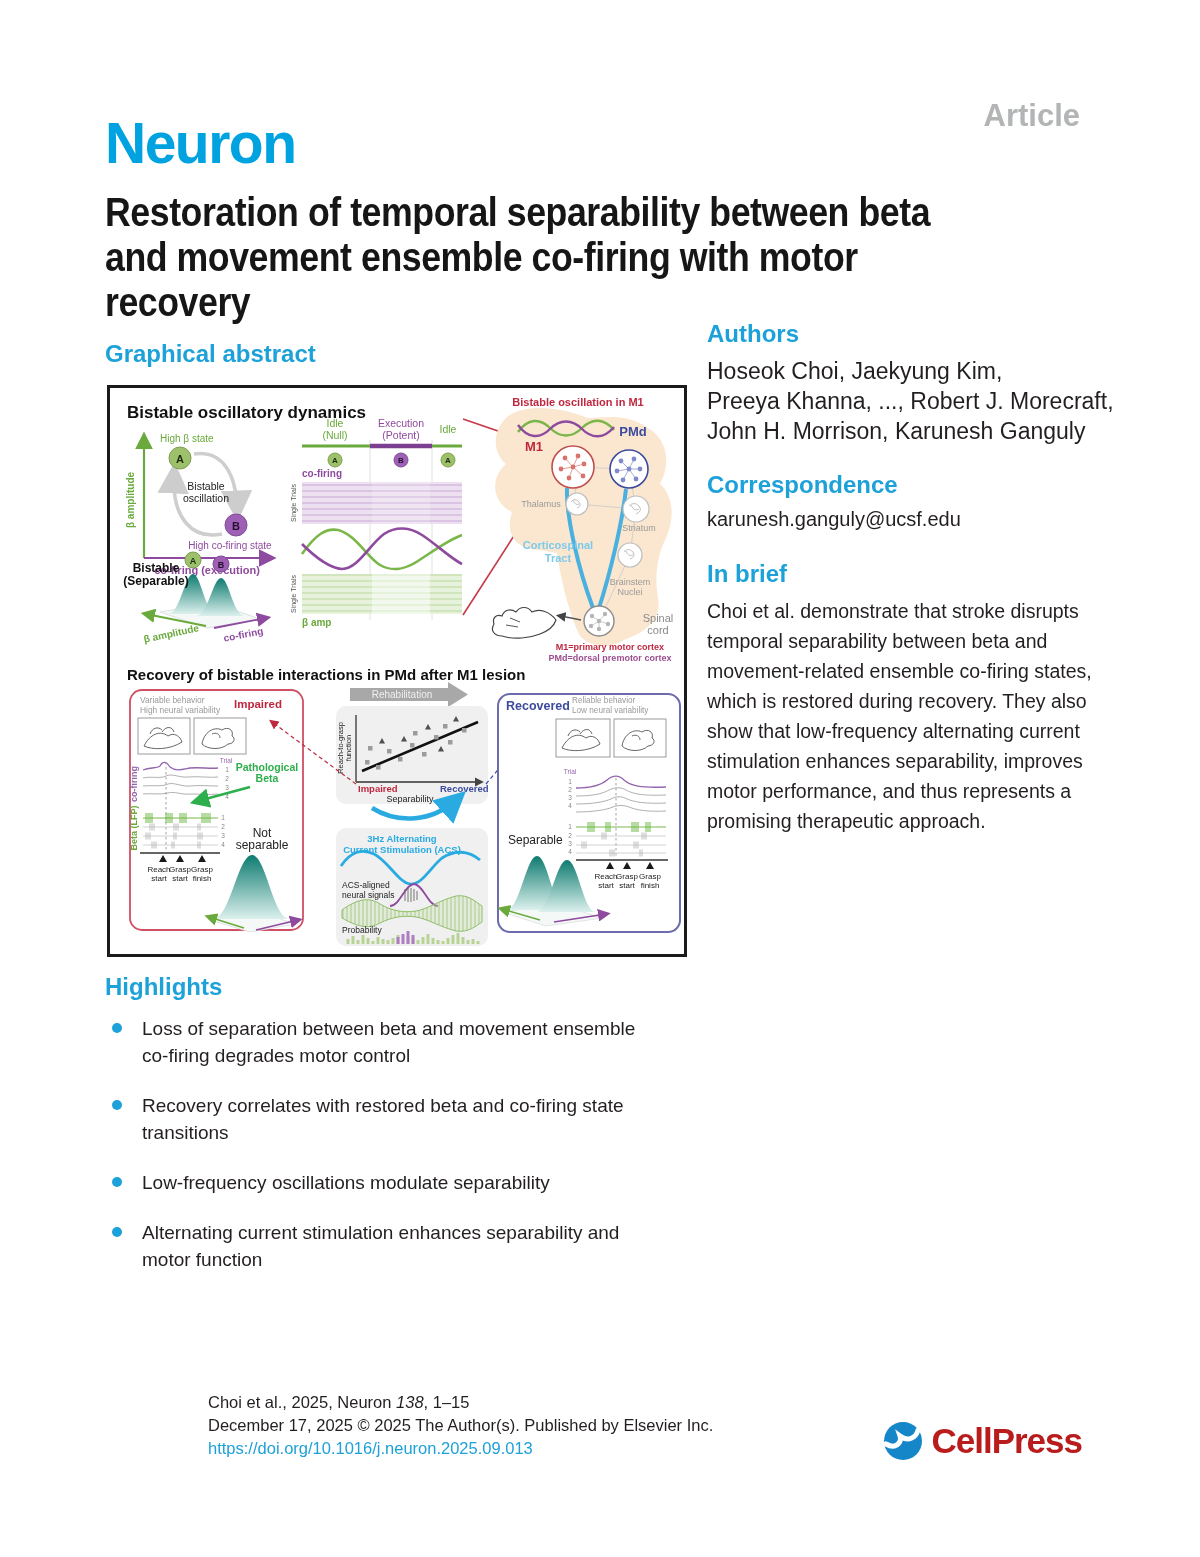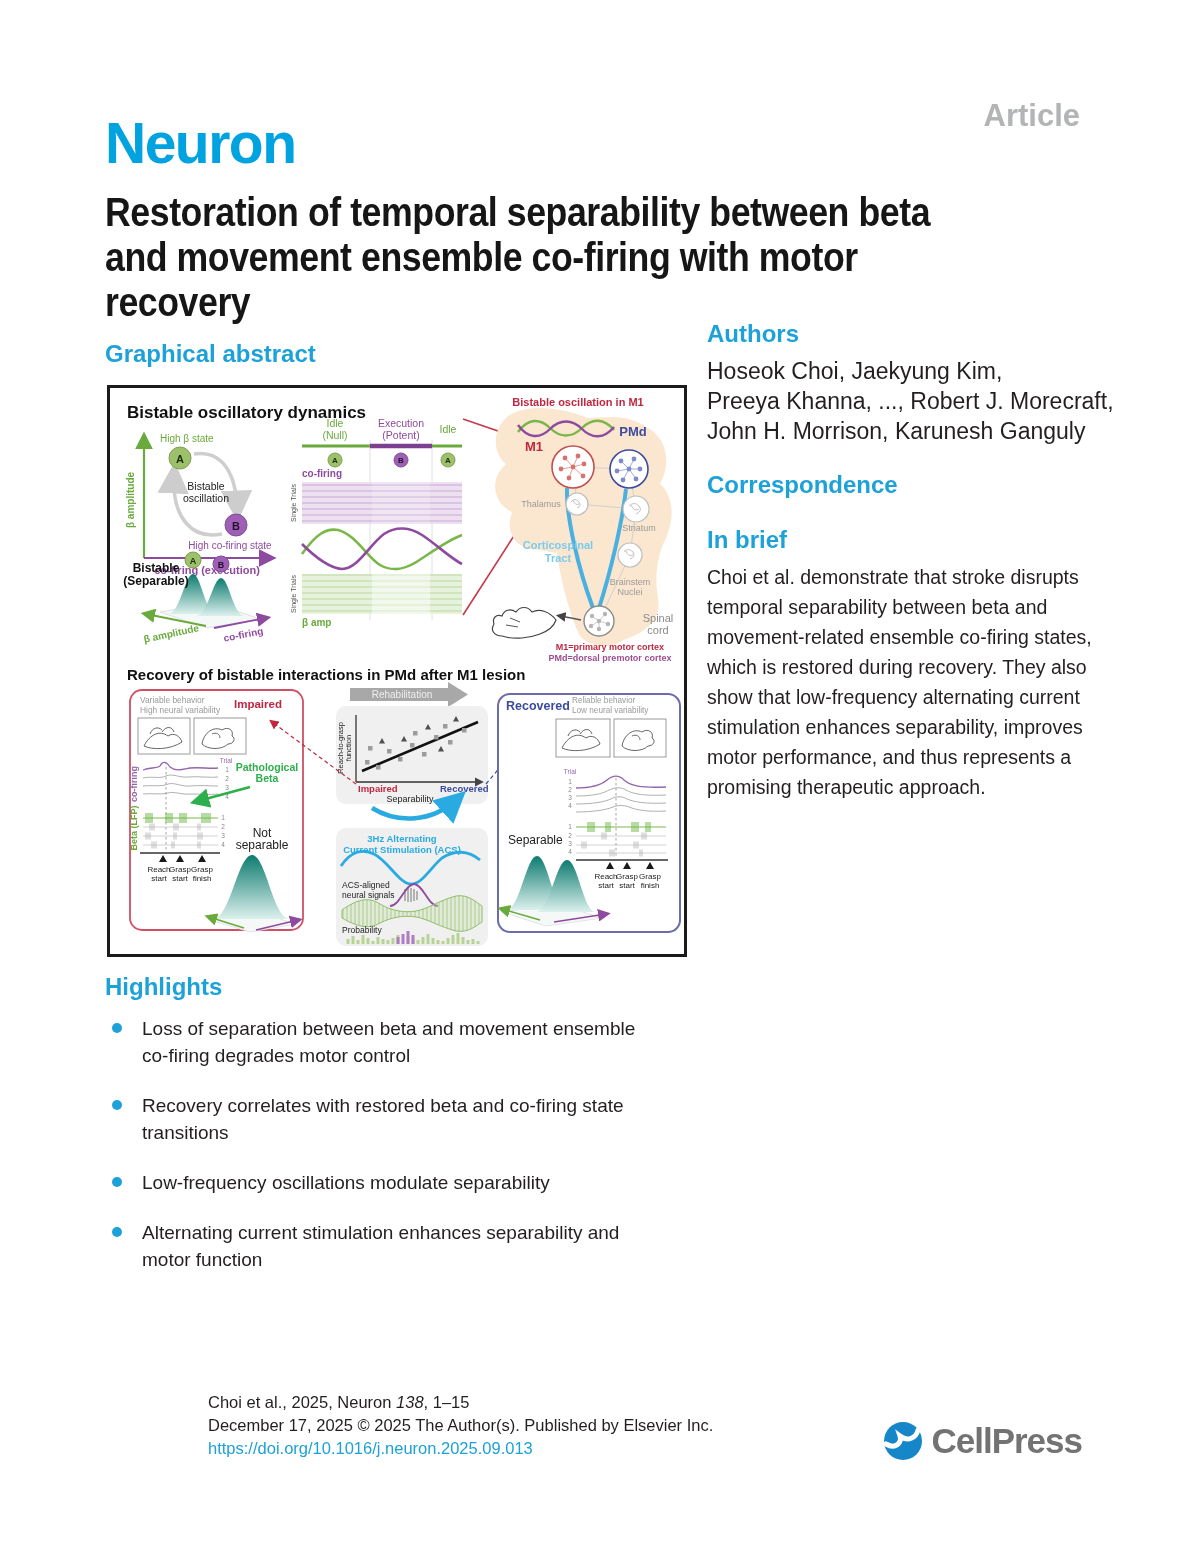--- a/index.html
+++ b/index.html
@@ -19,21 +19,21 @@
   .email{font-size:20px;line-height:28px;}
   .inbrief-heading{margin-top:27px;}
   .inbrief-text{font-size:19.5px;line-height:30px;width:400px;}
   .highlights{top:973px;left:105px;width:540px;}
   .hl-item{display:flex;margin-bottom:23px;width:540px;}
   .hl-dot{width:10px;height:10px;border-radius:50%;background:#1da1d9;margin:8px 20px 0 7px;flex:none;}
   .hl-text{font-size:19px;line-height:27px;width:520px;}
   .footer{top:1391px;left:208px;font-size:16.5px;line-height:23px;}
   .doi-link{color:#1da1d9;text-decoration:none;}
   .cellpress{top:1420px;right:118px;display:flex;align-items:center;gap:7px;}
-  .cp-text{font-size:35px;font-weight:bold;color:#737373;letter-spacing:-1px;}
+  .cp-text{font-size:35px;font-weight:bold;color:#b91c1c;letter-spacing:-1px;}
   svg text{font-family:"Liberation Sans",sans-serif;}
   .b{font-weight:bold;}
 </style>
 </head>
 <body>
 
 <div class="abs article-label">Article</div>
 <div class="abs journal-logo">Neuron</div>
 
 <div class="abs title">
@@ -386,20 +386,21 @@
 </div>
 
 <div class="abs right-col">
   <h2 class="sec-heading" style="margin-bottom:8px;">Authors</h2>
   <div class="authors-text">
     <div>Hoseok Choi, Jaekyung Kim,</div>
     <div>Preeya Khanna, ..., Robert J. Morecraft,</div>
     <div>John H. Morrison, Karunesh Ganguly</div>
   </div>
   <h2 class="sec-heading corr-heading" style="margin-bottom:6px;">Correspondence</h2>
+  <div class="email">karunesh.ganguly@ucsf.edu</div>
   <h2 class="sec-heading inbrief-heading" style="margin-bottom:8px;">In brief</h2>
   <div class="inbrief-text">Choi et al. demonstrate that stroke disrupts temporal separability between beta and movement-related ensemble co-firing states, which is restored during recovery. They also show that low-frequency alternating current stimulation enhances separability, improves motor performance, and thus represents a promising therapeutic approach.</div>
 </div>
 
 <div class="abs highlights">
   <h2 class="sec-heading" style="margin-bottom:14px;">Highlights</h2>
   <div class="hl-item">
     <span class="hl-dot"></span>
     <span class="hl-text">Loss of separation between beta and movement ensemble co-firing degrades motor control</span>
   </div>

